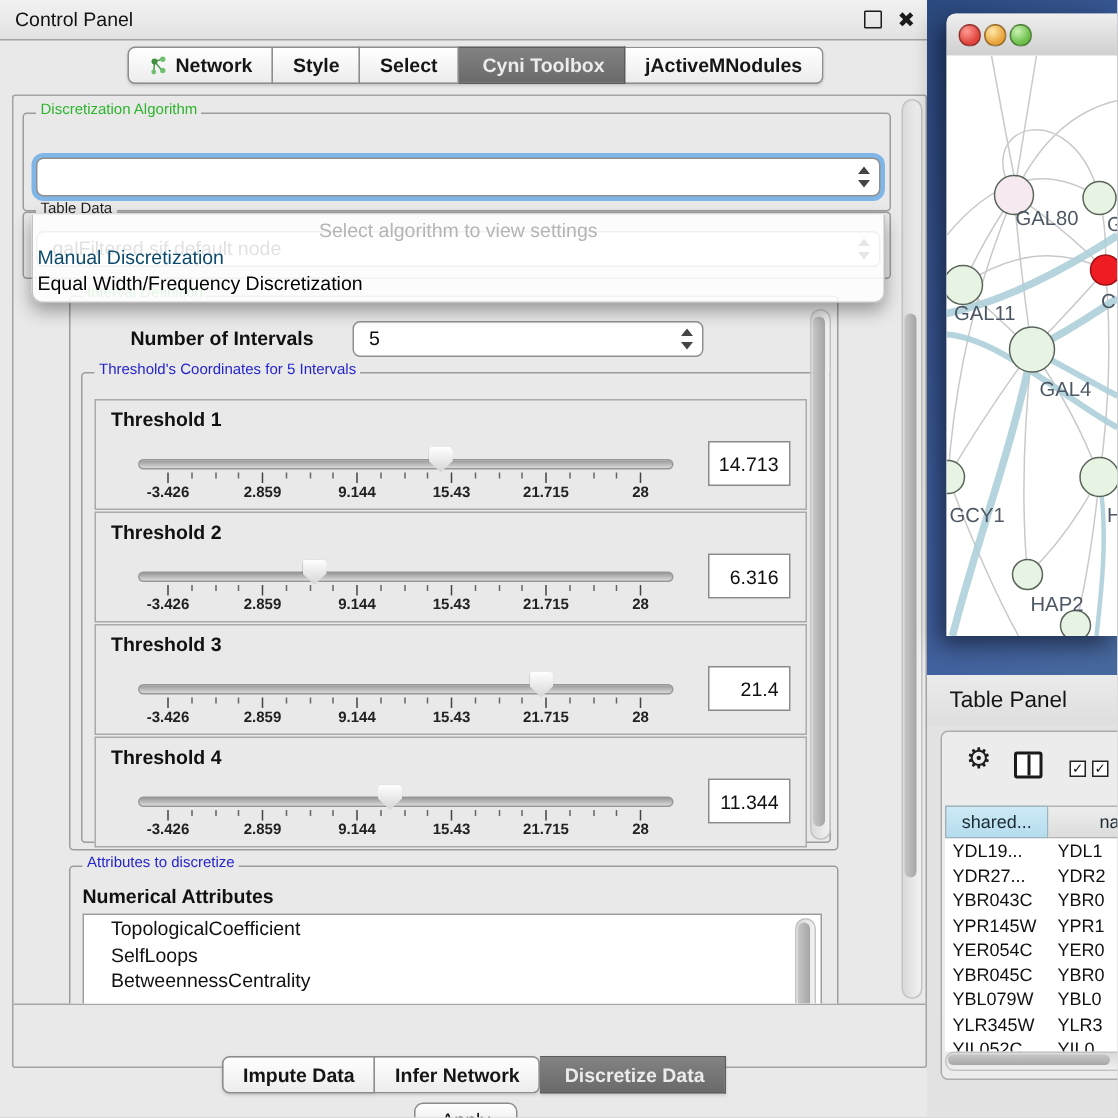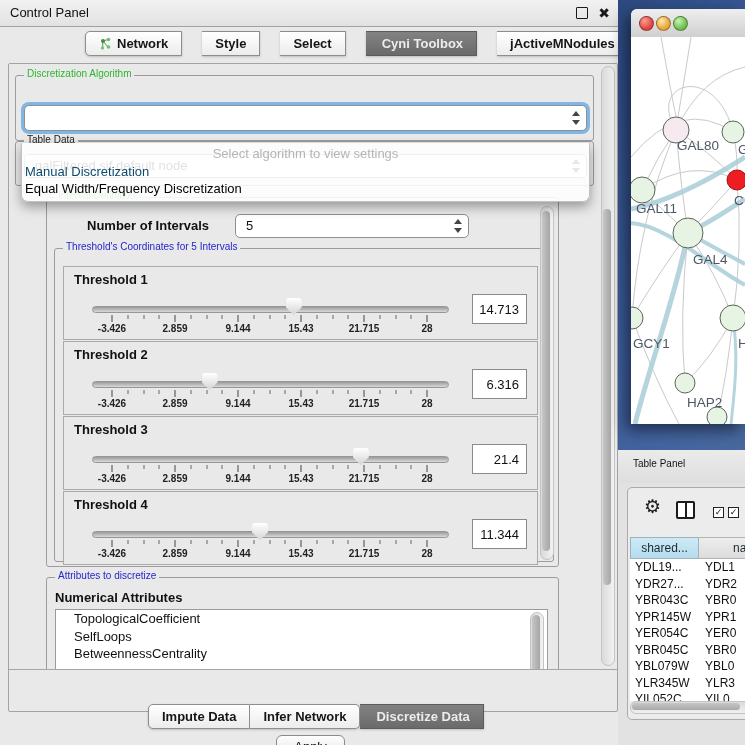--- a/index.html
+++ b/index.html
@@ -74,21 +74,21 @@
             border-bottom:1px solid #9b9b9b;border-radius:6px 0 0 0;}
   .light{position:absolute;top:7px;width:13px;height:13px;border-radius:50%;border:0.5px solid rgba(0,0,0,0.35);}
   .light.red{left:8px;background:radial-gradient(circle at 35% 30%,#ff9d94,#e0443c 65%);}
   .light.yellow{left:25px;background:radial-gradient(circle at 35% 30%,#ffe9a8,#e8a33a 65%);}
   .light.green{left:42px;background:radial-gradient(circle at 35% 30%,#c9f3b4,#6dbf4a 65%);}
   .netcanvas{position:absolute;left:0;top:28px;width:114px;height:387px;background:#fff;}
   .nodelabel{font-size:13.5px;fill:#4d5864;font-family:"Liberation Sans",sans-serif;}
   
   .tp-region{position:absolute;left:618px;top:450px;width:127px;height:295px;background:#e2e2e2;}
   .tp-titlebar{position:absolute;left:0;top:0;width:100%;height:33px;background:linear-gradient(#ebebeb,#dedede);}
-  .tp-title{position:absolute;left:15px;top:8px;font-size:10px;color:#141414;}
+  .tp-title{position:absolute;left:15px;top:8px;font-size:15px;color:#141414;}
   .tp-inner{position:absolute;left:9px;top:37px;width:130px;height:231px;background:#ececec;
             border:1px solid #ababab;border-radius:5px;}
   .gear{position:absolute;left:16px;top:9px;font-size:19px;color:#1d1d1d;line-height:19px;}
   .spliticon{position:absolute;left:48px;top:13px;width:15px;height:14px;border:2px solid #1b1b1b;border-radius:2px;background:#fff;}
   .spliticon:after{content:"";position:absolute;left:50%;top:0;width:2px;height:100%;background:#1b1b1b;transform:translateX(-1px);}
   .cbicon{position:absolute;top:19px;width:9px;height:9px;border:1.5px solid #222;background:#fff;
           font-size:9px;line-height:9px;text-align:center;color:#111;}
   .thead{position:absolute;left:2px;top:49px;height:22px;display:flex;}
   .hcell{border:1px solid #9fb3bc;box-sizing:border-box;font-size:12px;line-height:20px;color:#1b2b33;}
   .hcell.c0{width:69px;background:linear-gradient(#cdeaf6,#b5dcee);text-align:center;}
@@ -107,21 +107,21 @@
 <body>
 
 <div class="screen noselect">
 
   <div class="titlebar">
     <span class="title">Control Panel</span>
     <div class="float-btn"></div>
     <div class="close-btn">✖</div>
   </div>
 
-  <div class="segbar" style="left:85px;top:31px;gap:20px;">
+  <div class="segbar" style="left:85px;top:31px;">
     <div class="seg first">
       <svg width="13" height="13" viewBox="0 0 13 13">
         <line x1="4" y1="4" x2="9" y2="2.5" stroke="#4f9b4f" stroke-width="1"></line>
         <line x1="4" y1="4" x2="9" y2="10" stroke="#4f9b4f" stroke-width="1"></line>
         <line x1="4" y1="4" x2="3.5" y2="11" stroke="#4f9b4f" stroke-width="1"></line>
         <circle cx="4" cy="4" r="2" fill="#3f8f3f"></circle>
         <circle cx="9.5" cy="2.5" r="1.8" fill="#6fc06f"></circle>
         <circle cx="9.5" cy="10" r="1.8" fill="#6fc06f"></circle>
         <circle cx="3.5" cy="11" r="1.6" fill="#6fc06f"></circle>
       </svg>

